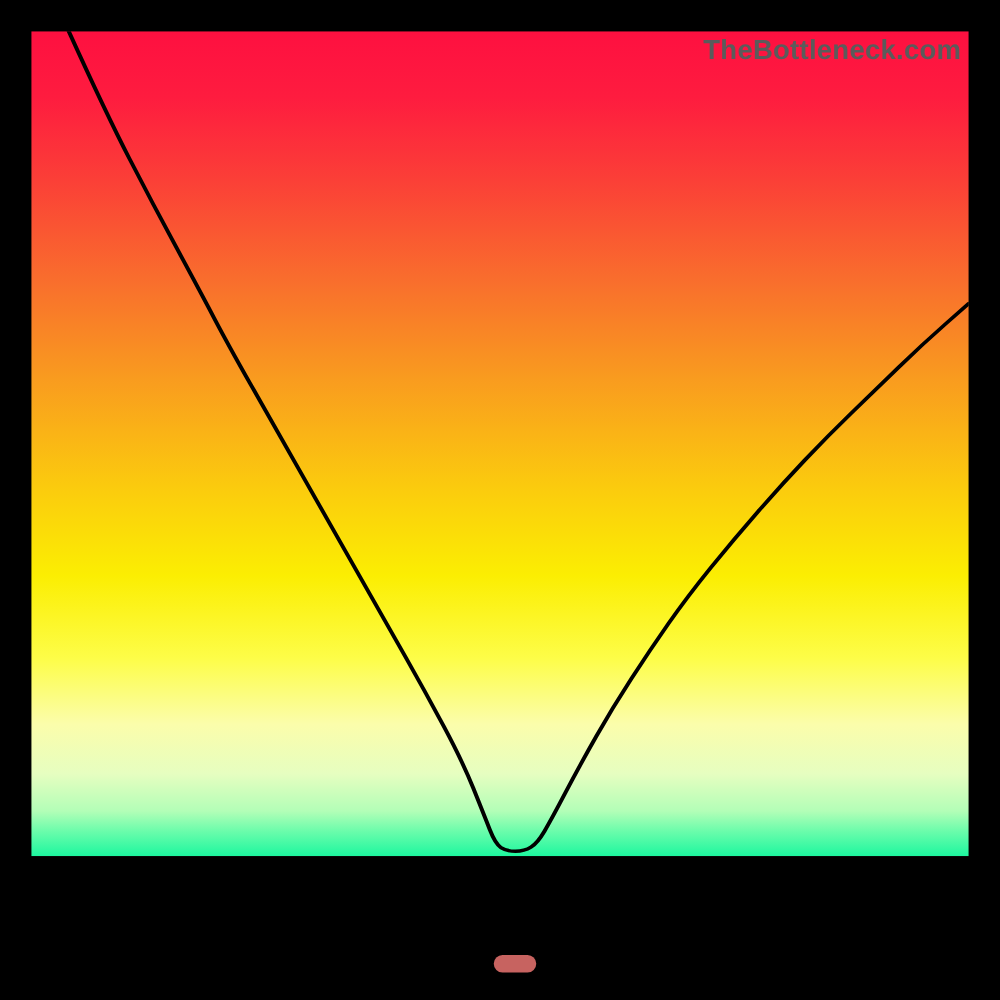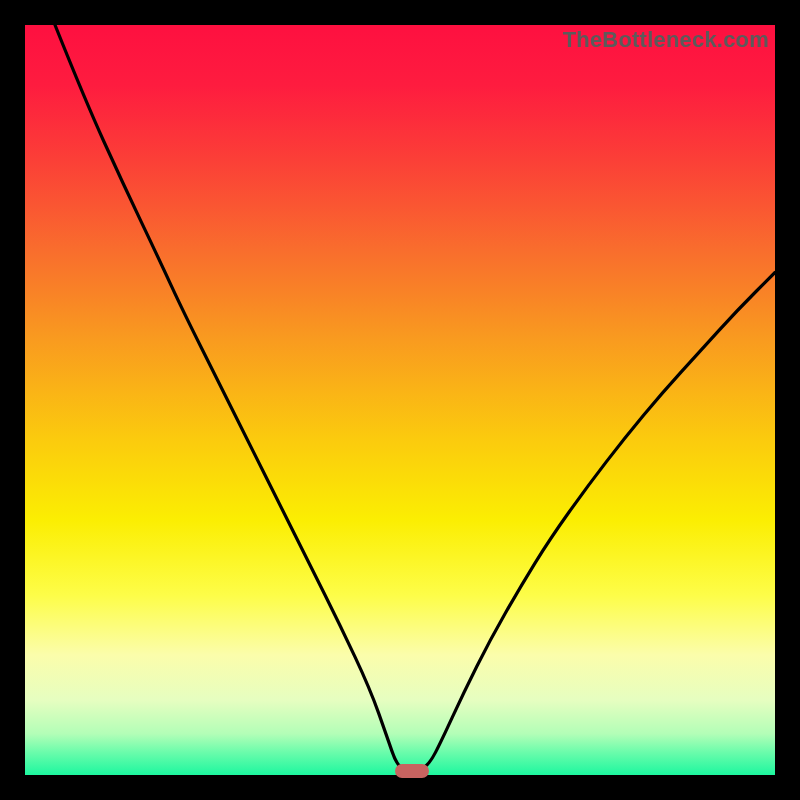--- a/index.html
+++ b/index.html
@@ -3,21 +3,21 @@
 <meta charset="utf-8">
 <style>
   * { margin: 0; padding: 0; box-sizing: border-box; }
   html, body { width: 800px; height: 800px; overflow: hidden; background: #000; }
   .wrap { position: relative; width: 800px; height: 800px; background: #000; }
   .plot-frame {
     position: absolute;
     left: 25px;
     top: 25px;
     width: 750px;
-    height: 750px;
+    height: 660px;
     background: #000;
   }
   .gradient-bg {
     position: absolute;
     left: 0; top: 0; width: 100%; height: 100%;
   }
   .watermark {
     position: absolute;
     top: 2px;
     right: 6px;

